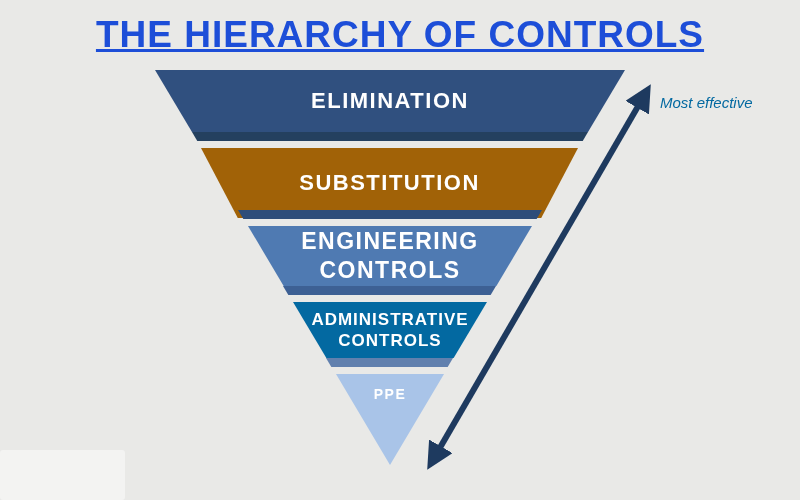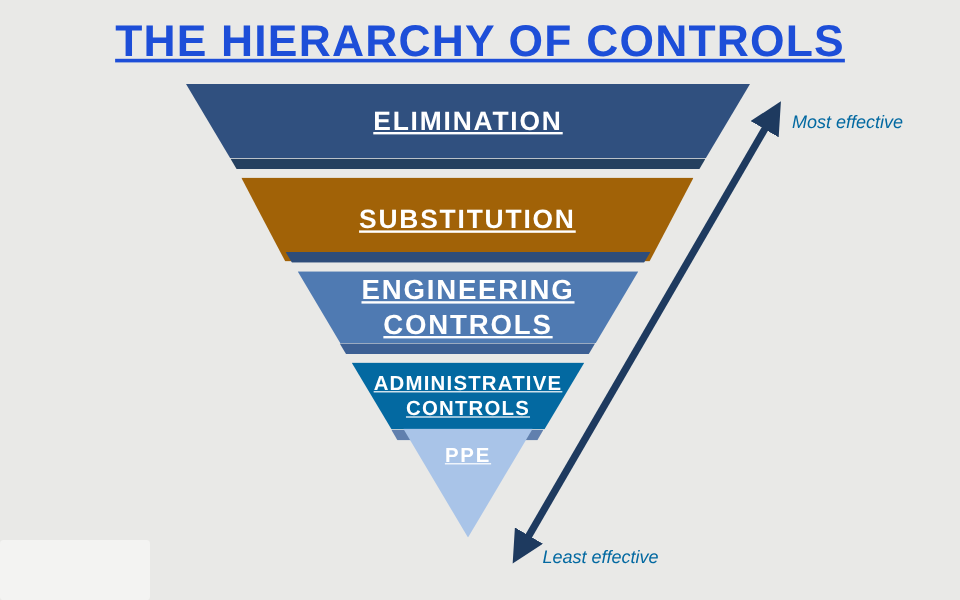--- a/index.html
+++ b/index.html
@@ -26,21 +26,20 @@
     position: absolute;
     display: flex;
     align-items: center;
     justify-content: center;
     color: #ffffff;
     font-weight: 700;
     text-align: center;
     white-space: pre-line;
     line-height: 1.25;
     letter-spacing: 1.5px;
-    text-decoration: underline;
   }
   .lip { position: absolute; }
   .arrow-svg { position: absolute; left: 410px; top: 75px; }
   .arrow-label {
     position: absolute;
     font-style: italic;
     font-size: 15px;
     color: #0369a1;
     white-space: nowrap;
   }
@@ -71,31 +70,30 @@
     <div class="lip" style="left: 238px; top: 210px; width: 304px; height: 9px; clip-path: polygon(0px 0px, 100% 0px, 98.24% 100%, 1.76% 100%); background: rgb(46, 77, 122);"></div>
 
     <div class="seg" style="left: 248px; top: 226px; width: 284px; height: 60px; font-size: 23px; clip-path: polygon(0px 0px, 100% 0px, 87.45% 100%, 12.55% 100%); background: rgb(79, 122, 178);">ENGINEERING
 CONTROLS</div>
     <div class="lip" style="left: 283px; top: 286px; width: 213px; height: 9px; clip-path: polygon(0px 0px, 100% 0px, 97.49% 100%, 2.51% 100%); background: rgb(61, 96, 148);"></div>
 
     <div class="seg" style="left: 293px; top: 302px; width: 194px; height: 56px; font-size: 17px; letter-spacing: 1px; clip-path: polygon(0px 0px, 100% 0px, 82.81% 100%, 17.19% 100%); background: #0369a1;">ADMINISTRATIVE
 CONTROLS</div>
     <div class="lip" style="left: 326px; top: 358px; width: 127px; height: 9px; clip-path: polygon(0px 0px, 100% 0px, 95.8% 100%, 4.2% 100%); background: rgb(97, 128, 174);"></div>
 
-    <div class="seg" style="left: 336px; top: 357px; width: 108px; height: 91px; font-size: 17px; align-items: flex-start; padding-top: 12px; box-sizing: border-box; clip-path: polygon(0px 0px, 100% 0px, 50% 100%); background: rgb(169, 196, 232);">PPE</div>
+    <div class="seg" style="left: 336px; top: 374px; width: 108px; height: 91px; font-size: 14px; align-items: flex-start; padding-top: 12px; box-sizing: border-box; clip-path: polygon(0px 0px, 100% 0px, 50% 100%); background: rgb(169, 196, 232);">PPE</div>
 
   </div>
 
   <svg class="arrow-svg" width="260" height="405" viewBox="0 0 260 405">
     <defs>
       <marker id="ah" viewBox="0 0 10 10" refX="5" refY="5" markerWidth="4.5" markerHeight="4.5" orient="auto-start-reverse">
         <path d="M0,0 L10,5 L0,10 Z" fill="#1e3a5f"></path>
       </marker>
     </defs>
     <line x1="24" y1="383" x2="234" y2="21" stroke-width="6" marker-start="url(#ah)" marker-end="url(#ah)" stroke="#1e3a5f"></line>
   </svg>
 
   <div class="arrow-label label-most">Most effective</div>
-  <div class="arrow-label label-least">Least effective</div>
 
   <div class="watermark"></div>
 
 </div>
 
 </body></html>

